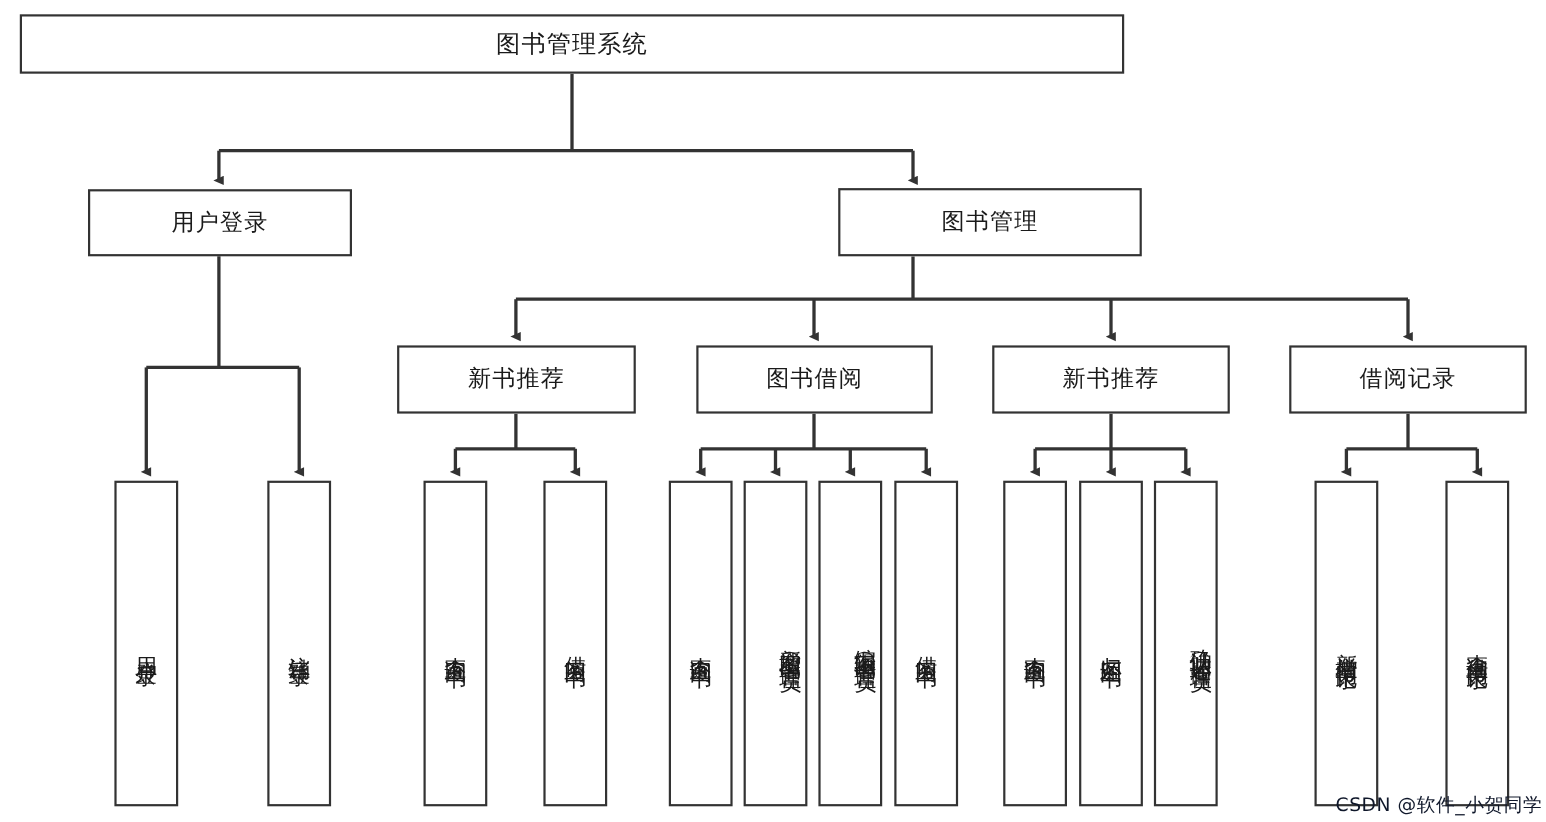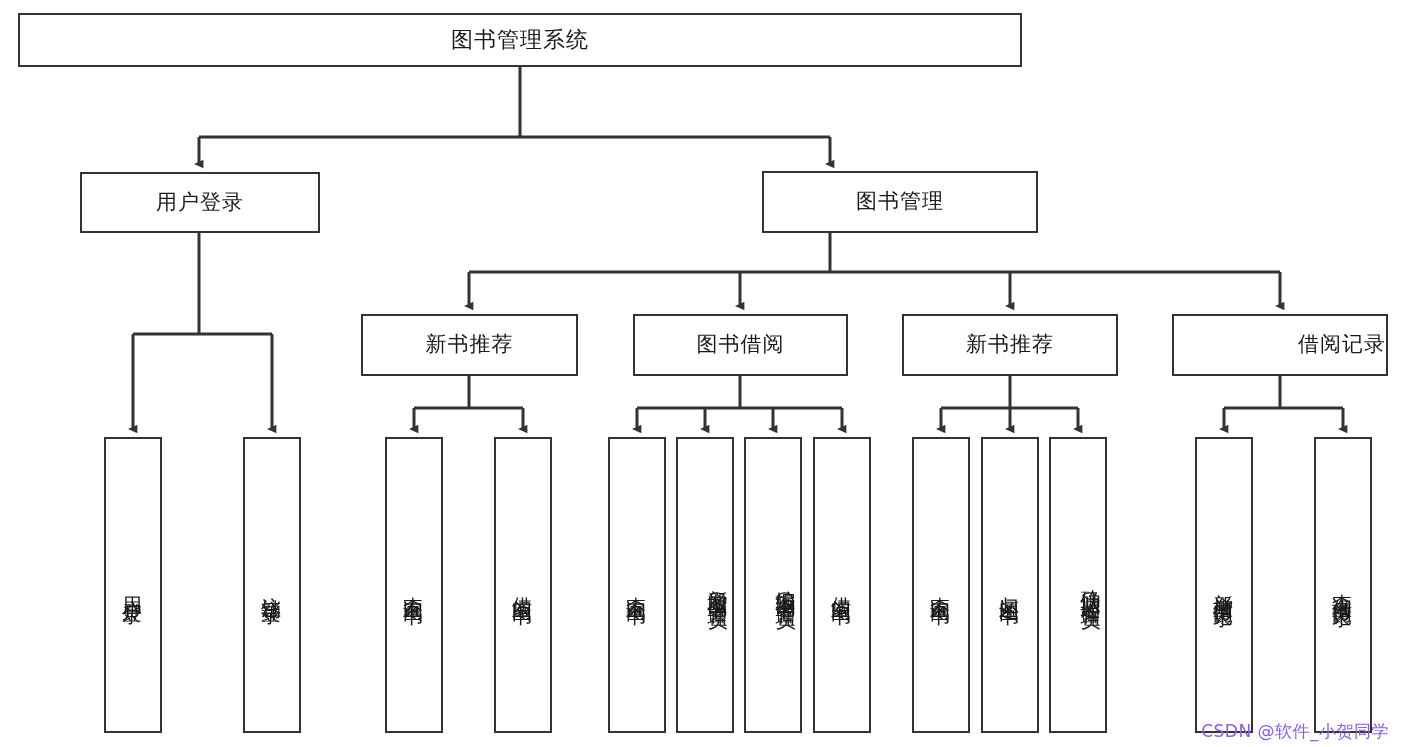--- a/index.html
+++ b/index.html
@@ -61,24 +61,24 @@
     display: block;
   }
   .node.vertical.align-top {
     align-items: flex-start;
   }
   .node.vertical.align-mid {
     align-items: center;
   }
   .watermark {
     position: absolute;
-    right: 16px;
+    right: 3px;
     bottom: 4px;
     font-size: 17px;
-    color: #8b5cf6;
+    color: #0f172a;
     letter-spacing: 0.5px;
     white-space: nowrap;
   }
 </style>
 </head>
 <body>
 
 <div id="diagram-root">
 
   <svg id="edges-layer" viewBox="0 0 1405 747" width="1405" height="747" xmlns="http://www.w3.org/2000/svg">
@@ -151,21 +151,21 @@
   </div>
 
   <div class="node horizontal" style="left:633px; top:314px; width:215px; height:62px;">
     <span>图书借阅</span>
   </div>
 
   <div class="node horizontal" style="left:902px; top:314px; width:216px; height:62px;">
     <span>新书推荐</span>
   </div>
 
-  <div class="node horizontal" style="left:1172px; top:314px; width:216px; height:62px;justify-content:flex-end;">
+  <div class="node horizontal" style="left:1172px; top:314px; width:216px; height:62px;">
     <span>借阅记录</span>
   </div>
 
   <div class="node vertical align-mid" style="left:104px; top:437px; width:58px; height:296px;">
     <span class="vlabel">用户登录</span>
   </div>
 
   <div class="node vertical align-mid" style="left:243px; top:437px; width:58px; height:296px;">
     <span class="vlabel">注销登录</span>
   </div>

